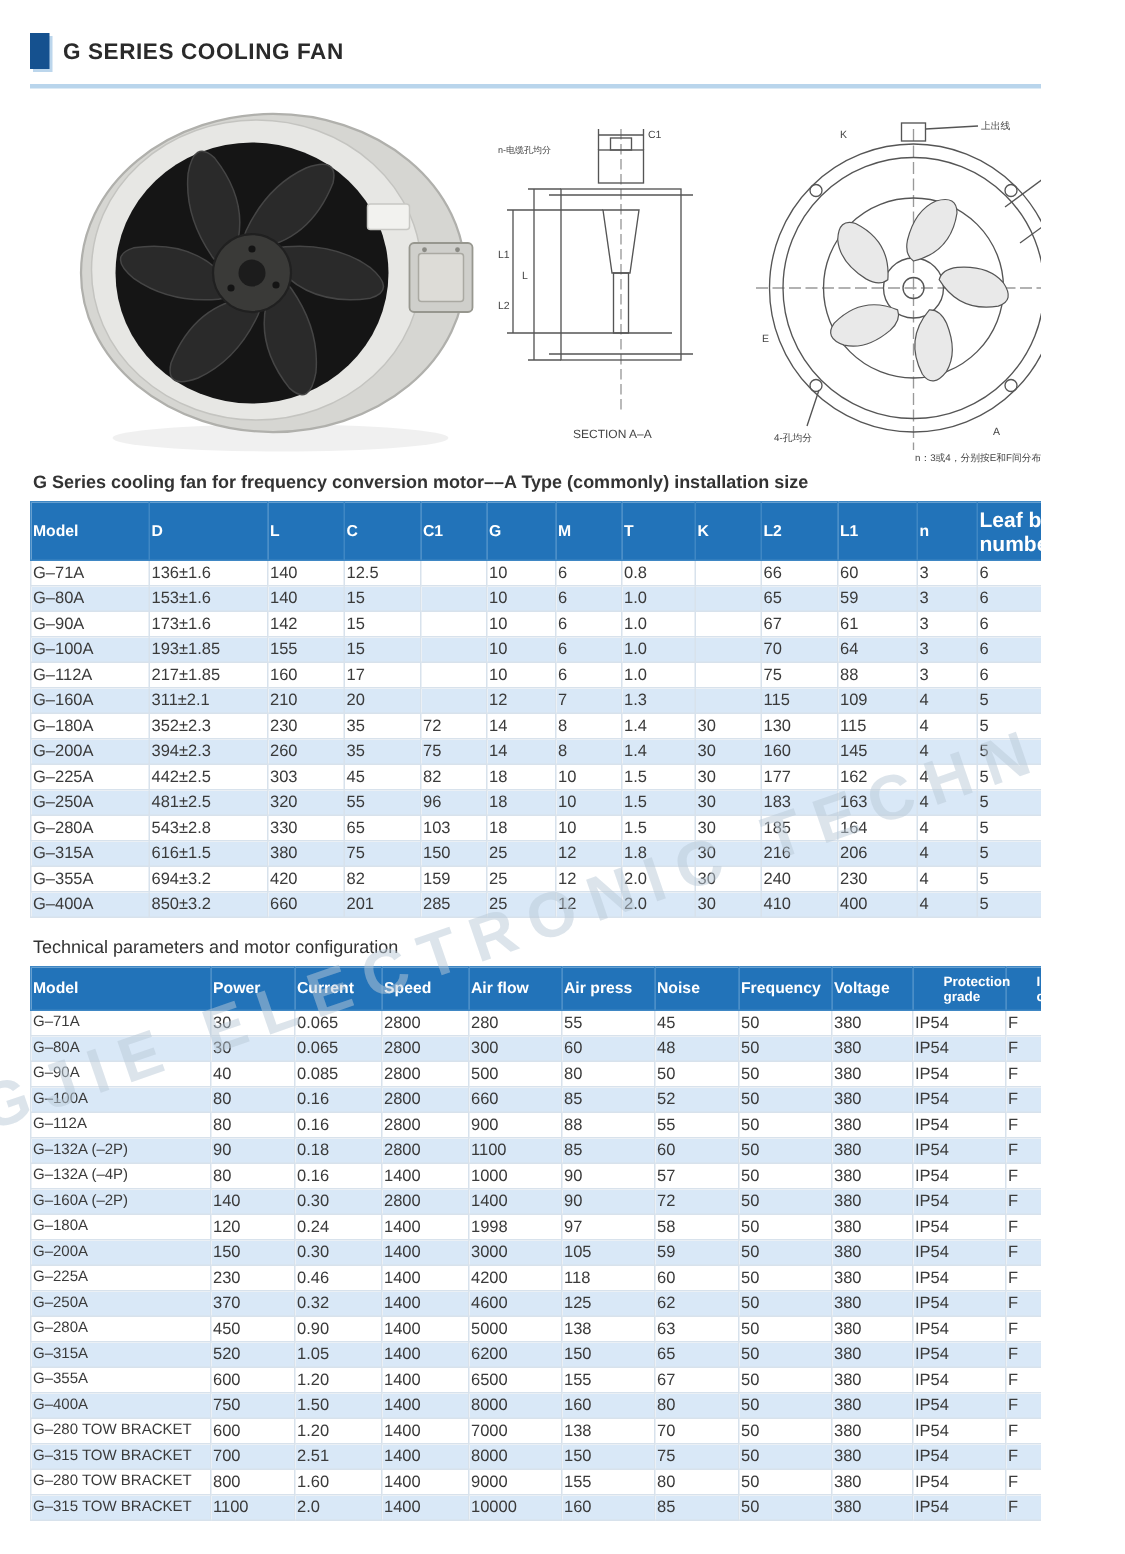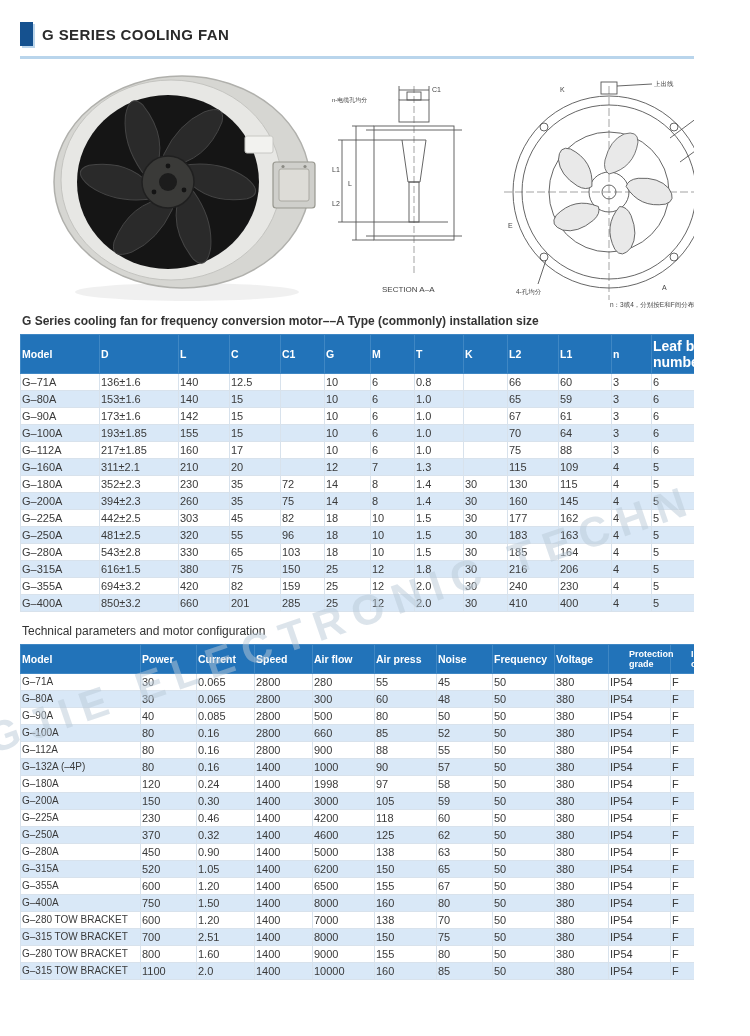--- a/index.html
+++ b/index.html
@@ -498,33 +498,59 @@
           <td>2800</td>
           <td>900</td>
           <td>88</td>
           <td>55</td>
           <td>50</td>
           <td>380</td>
           <td>IP54</td>
           <td>F</td>
         </tr>
         <tr>
+          <td>G–132A (–2P)</td>
+          <td>90</td>
+          <td>0.18</td>
+          <td>2800</td>
+          <td>1100</td>
+          <td>85</td>
+          <td>60</td>
+          <td>50</td>
+          <td>380</td>
+          <td>IP54</td>
+          <td>F</td>
+        </tr>
+        <tr>
           <td>G–132A (–4P)</td>
           <td>80</td>
           <td>0.16</td>
           <td>1400</td>
           <td>1000</td>
           <td>90</td>
           <td>57</td>
           <td>50</td>
           <td>380</td>
           <td>IP54</td>
           <td>F</td>
         </tr>
         <tr>
+          <td>G–160A (–2P)</td>
+          <td>140</td>
+          <td>0.30</td>
+          <td>2800</td>
+          <td>1400</td>
+          <td>90</td>
+          <td>72</td>
+          <td>50</td>
+          <td>380</td>
+          <td>IP54</td>
+          <td>F</td>
+        </tr>
+        <tr>
           <td>G–180A</td>
           <td>120</td>
           <td>0.24</td>
           <td>1400</td>
           <td>1998</td>
           <td>97</td>
           <td>58</td>
           <td>50</td>
           <td>380</td>
           <td>IP54</td>

